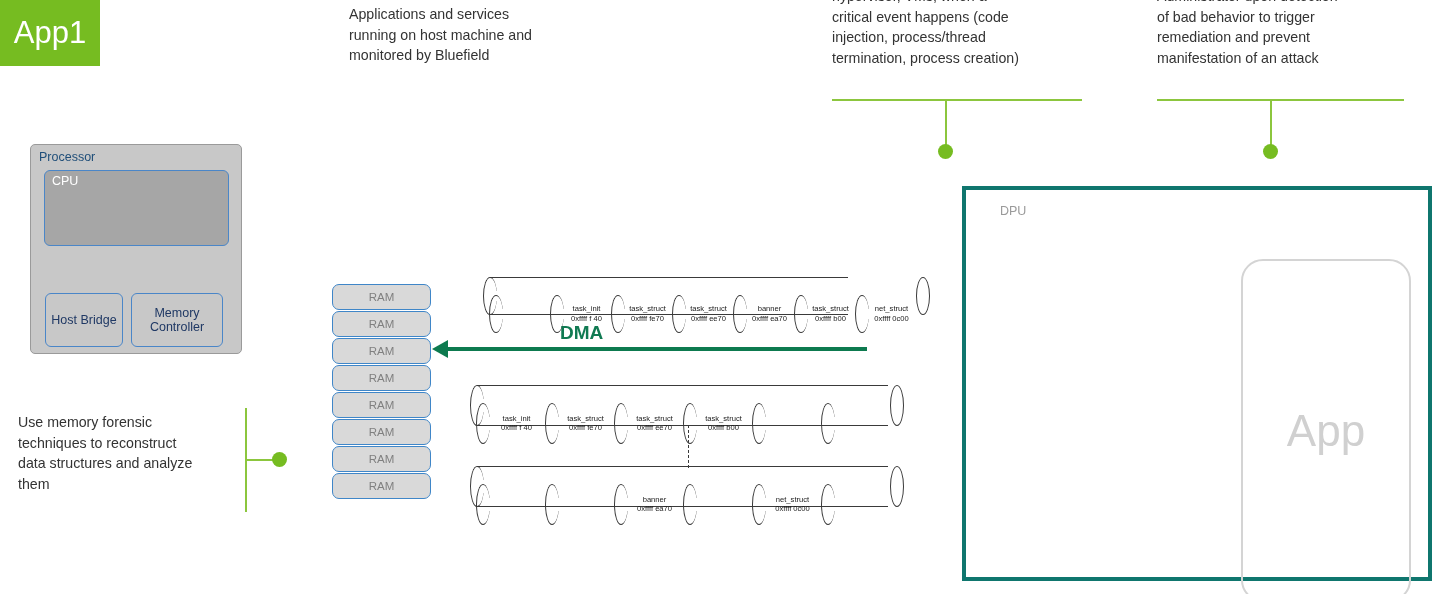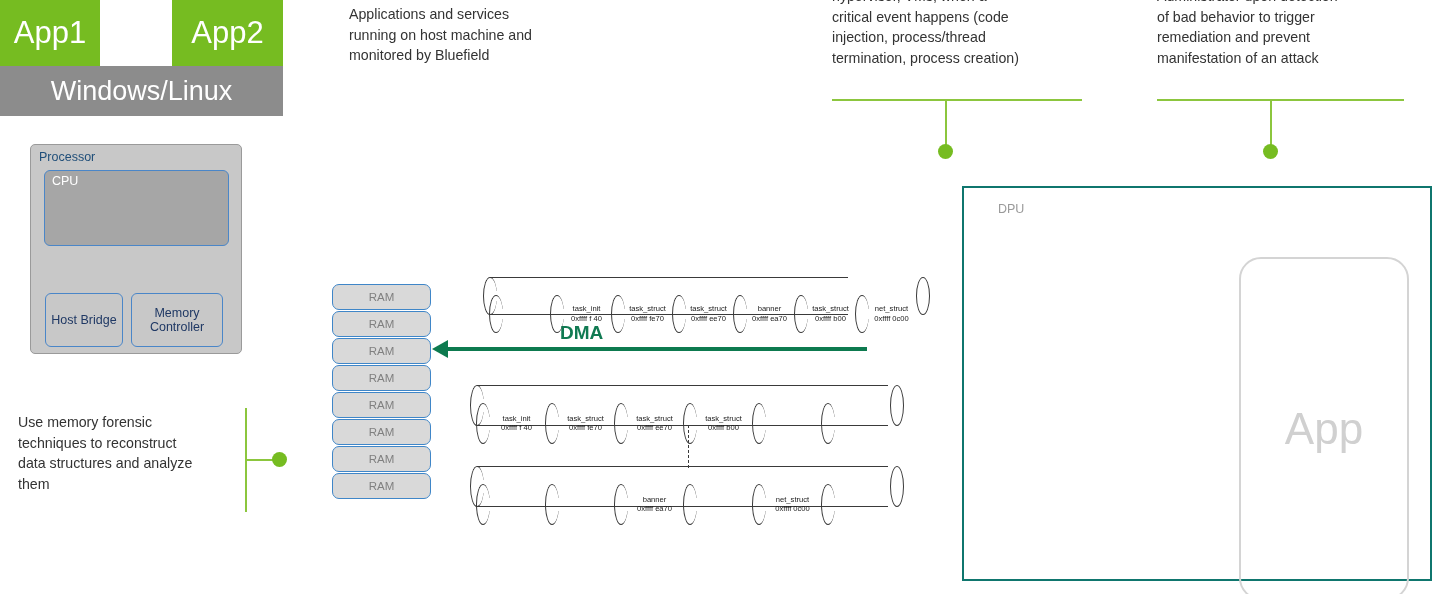--- a/index.html
+++ b/index.html
@@ -176,21 +176,21 @@
   #chain3 { left: 470px; top: 466px; width: 425px; height: 41px; }
 
   #dash-link {
     left: 688px; top: 425px; width: 0; height: 43px;
     border-left: 1.3px dashed #3a3a3a;
   }
 
   
   #dpu {
     left: 962px; top: 186px; width: 470px; height: 395px;
-    border: 2px solid #0f766e;
+    border: 4px solid #0f766e;
     box-sizing: border-box;
     background: #ffffff;
   }
   .dpu-label {
     position: absolute; left: 34px; top: 14px;
     font-size: 12.5px; color: #9a9a9a;
   }
   .dpu-inner {
     position: absolute;
     border: 2px solid #d4d4d4;
@@ -203,22 +203,20 @@
     line-height: 1.18;
   }
   #doca-box { left: 38px; top: 34px; width: 190px; height: 343px; font-size: 44px; }
   #app-box-dpu { left: 275px; top: 34px; width: 170px; height: 343px; font-size: 44px; margin-top: 35px; }
 </style>
 </head>
 <body>
 
 <div class="abs" id="app-stack">
   <div class="app-box" id="app1">App1</div>
-  <div class="app-box" id="app2">App2</div>
-  <div id="os-box">Windows/Linux</div>
 </div>
 
 <div class="abs" id="processor">
   <div class="proc-label">Processor</div>
   <div id="cpu">
     <div class="cpu-label">CPU</div>
   </div>
   <div class="sub-box" id="host-bridge">Host
 Bridge</div>
   <div class="sub-box" id="mem-ctrl">Memory

